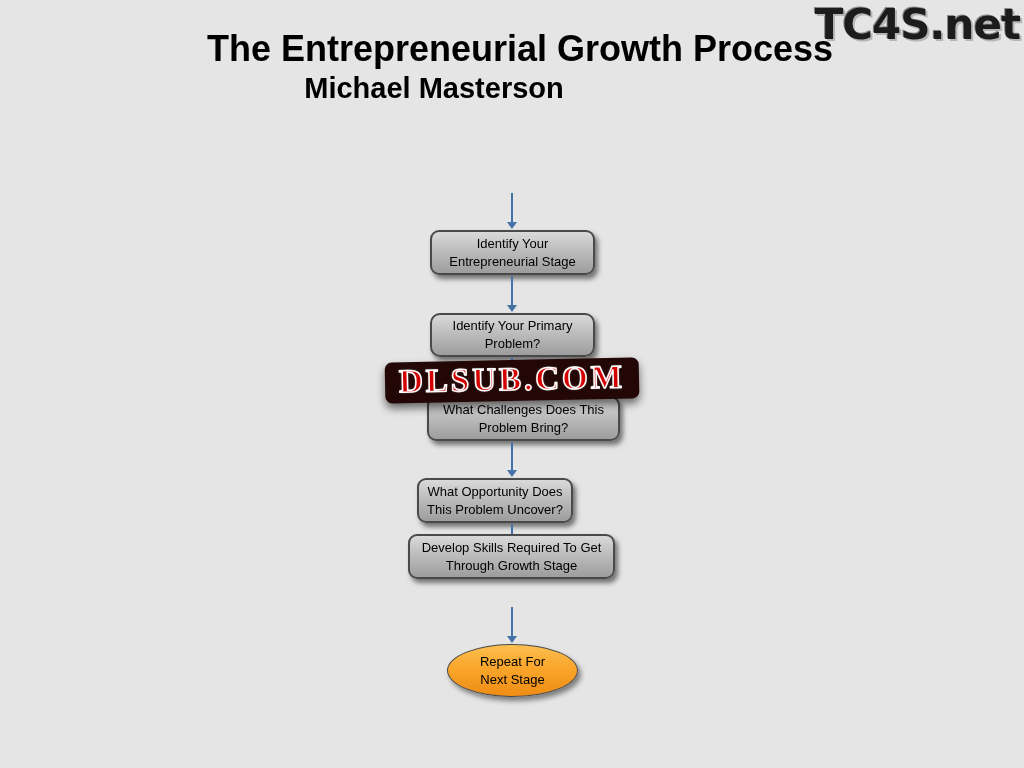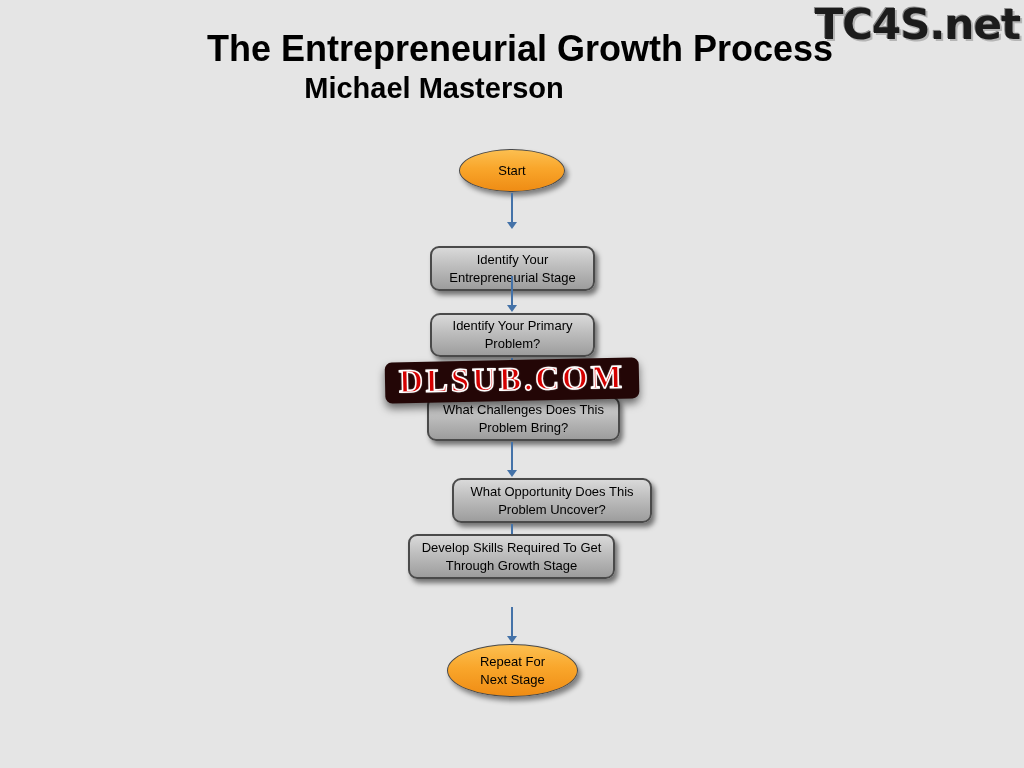--- a/index.html
+++ b/index.html
@@ -64,24 +64,24 @@
     border:1.6px solid #4a4a4a;
     box-shadow:3px 4px 5px rgba(0,0,0,0.45);
   }
   .process{
     border-radius:9px;
     background:linear-gradient(to bottom,#d9d9d9 0%,#bdbdbd 45%,#9d9d9d 100%);
     border:2px solid #4a4a4a;
     box-shadow:3px 4px 5px rgba(0,0,0,0.5);
   }
   .n-start{left:459px;top:149px;width:106px;height:43px;}
-  .n-box1{left:430px;top:230px;width:165px;height:45px;margin-top:16px;}
+  .n-box1{left:430px;top:230px;width:165px;height:45px;}
   .n-box2{left:430px;top:313px;width:165px;height:44px;border-radius:10px;}
   .n-box3{left:427px;top:396px;width:193px;height:45px;}
-  .n-box4{left:417px;top:478px;width:200px;height:45px;margin-left:35px;}
+  .n-box4{left:417px;top:478px;width:156px;height:45px;}
   .n-box5{left:408px;top:534px;width:207px;height:45px;}
   .n-end{left:447px;top:644px;width:131px;height:53px;padding:0 22px;}
 
   
   .arrow{
     position:absolute;left:507px;width:10px;
     display:flex;flex-direction:column;align-items:center;
   }
   .arrow-line{width:2px;flex:1;background:#4472a8;}
   .arrow-head{
@@ -99,23 +99,20 @@
 </head>
 <body>
 
 <div class="slide">
 
   <div class="wm-tc4s">TC4S.net</div>
 
   <h1 class="title">The Entrepreneurial Growth Process</h1>
   <h2 class="subtitle">Michael Masterson</h2>
 
-  <div class="node terminator n-start">
-    <span>Start</span>
-  </div>
 
   <div class="arrow a1">
     <div class="arrow-line"></div>
     <div class="arrow-head"></div>
   </div>
 
   <div class="node process n-box1">
     <span>Identify Your Entrepreneurial Stage</span>
   </div>
 

